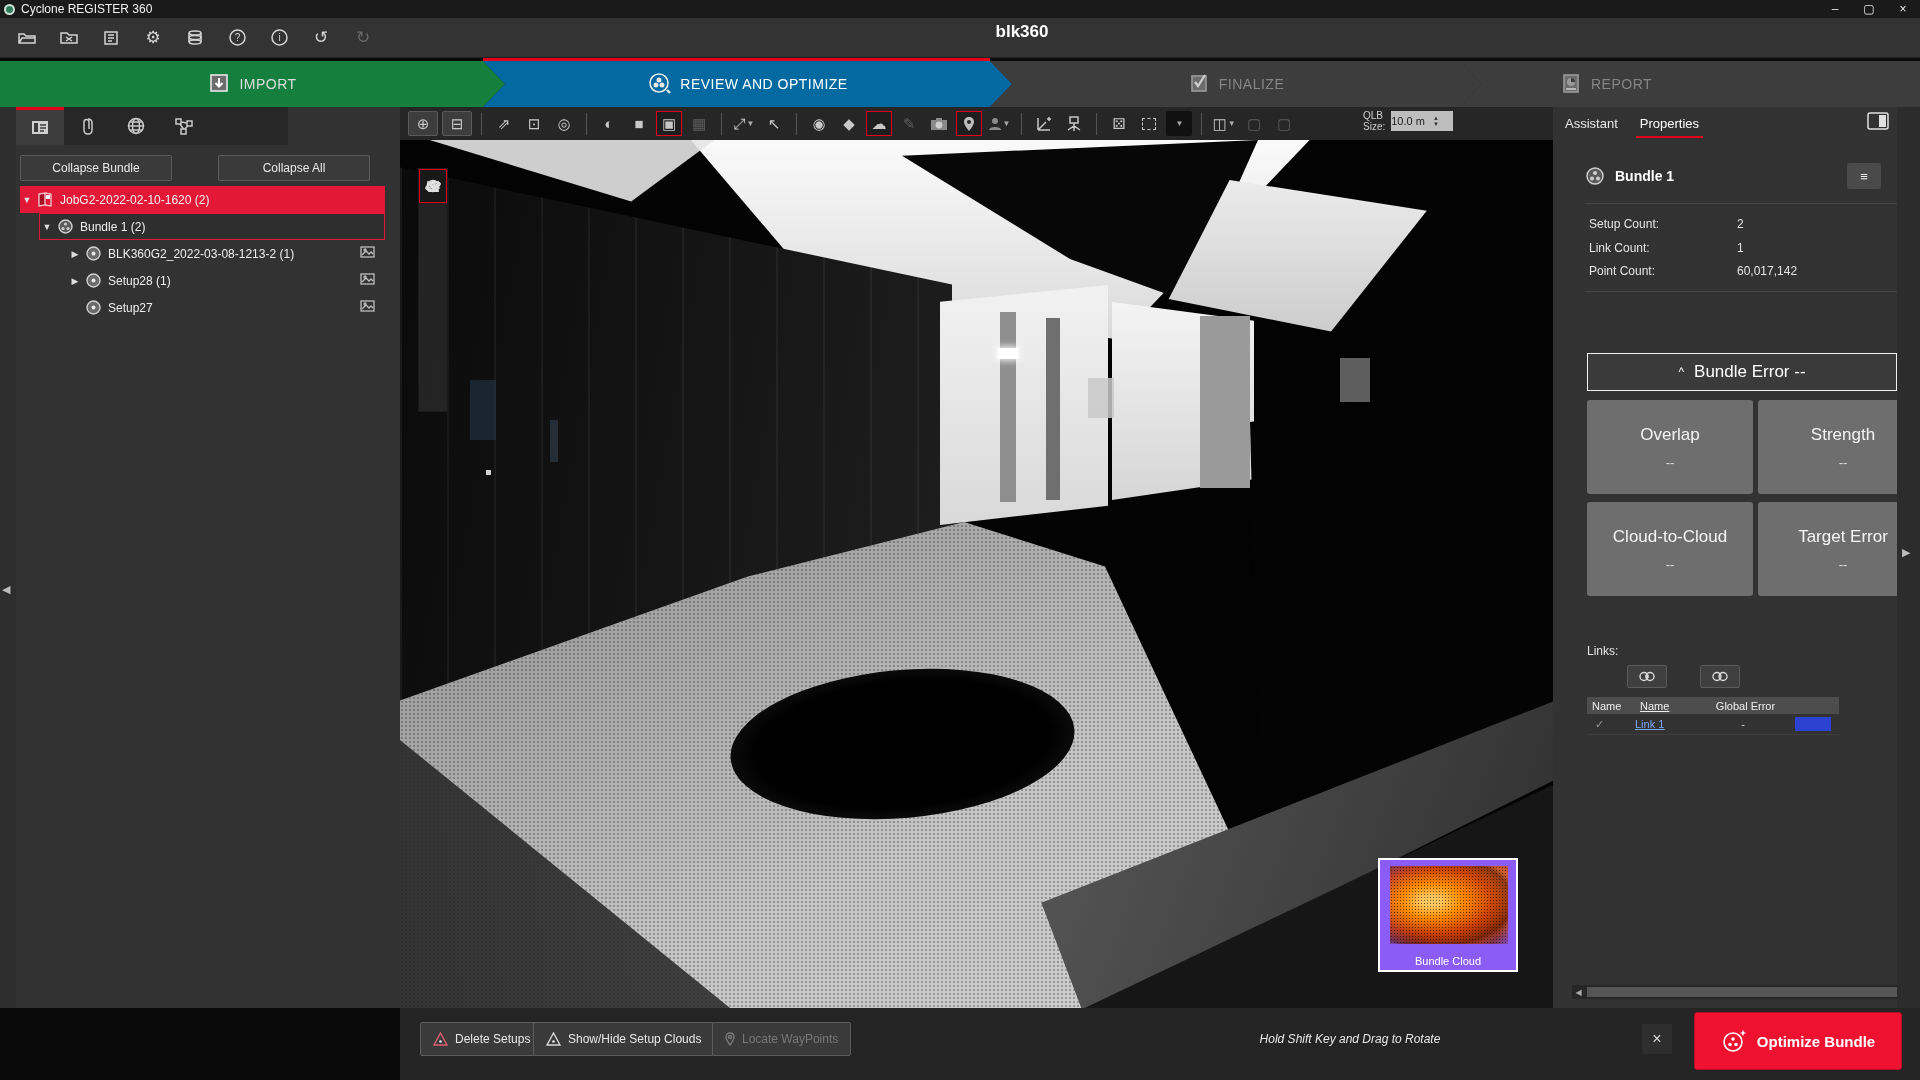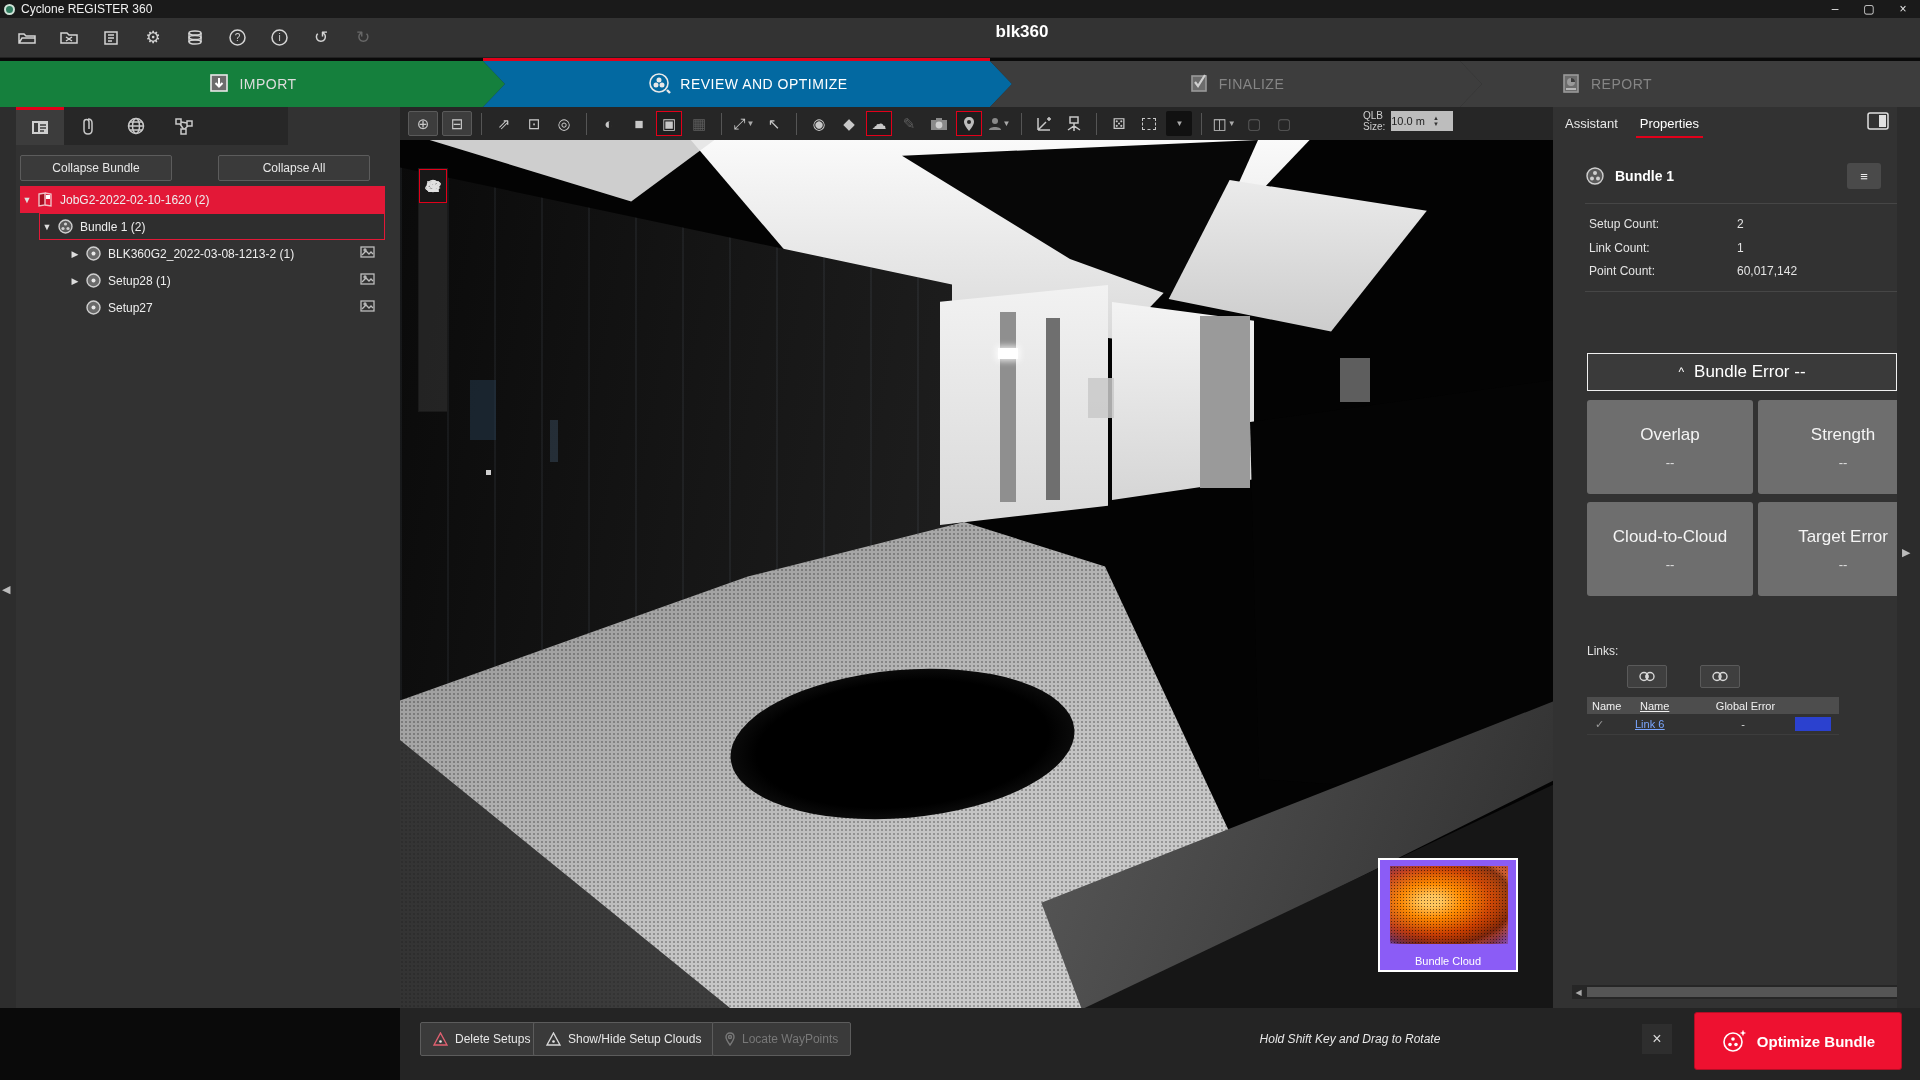--- a/index.html
+++ b/index.html
@@ -632,21 +632,21 @@
 
       <div class="ltable">
         <div class="lthead">
           <div class="c-lock">Name</div>
           <div class="c-name">Name</div>
           <div class="c-ge">Global Error</div>
           <div class="c-cell"></div>
         </div>
         <div class="ltrow">
           <div class="c-lock" style="padding-left:8px;color:#9a9a9a;">✓</div>
-          <div class="c-name"><span class="linkname">Link 6</span></div>
+          <div class="c-name"><span class="linkname">Link 1</span></div>
           <div class="c-ge">-</div>
           <div class="c-cell">
               <div class="bluecell"></div>
             </div>
         </div>
       </div>
     </div>
 
     <div class="rscroll">
       <span class="arr">◀</span>

